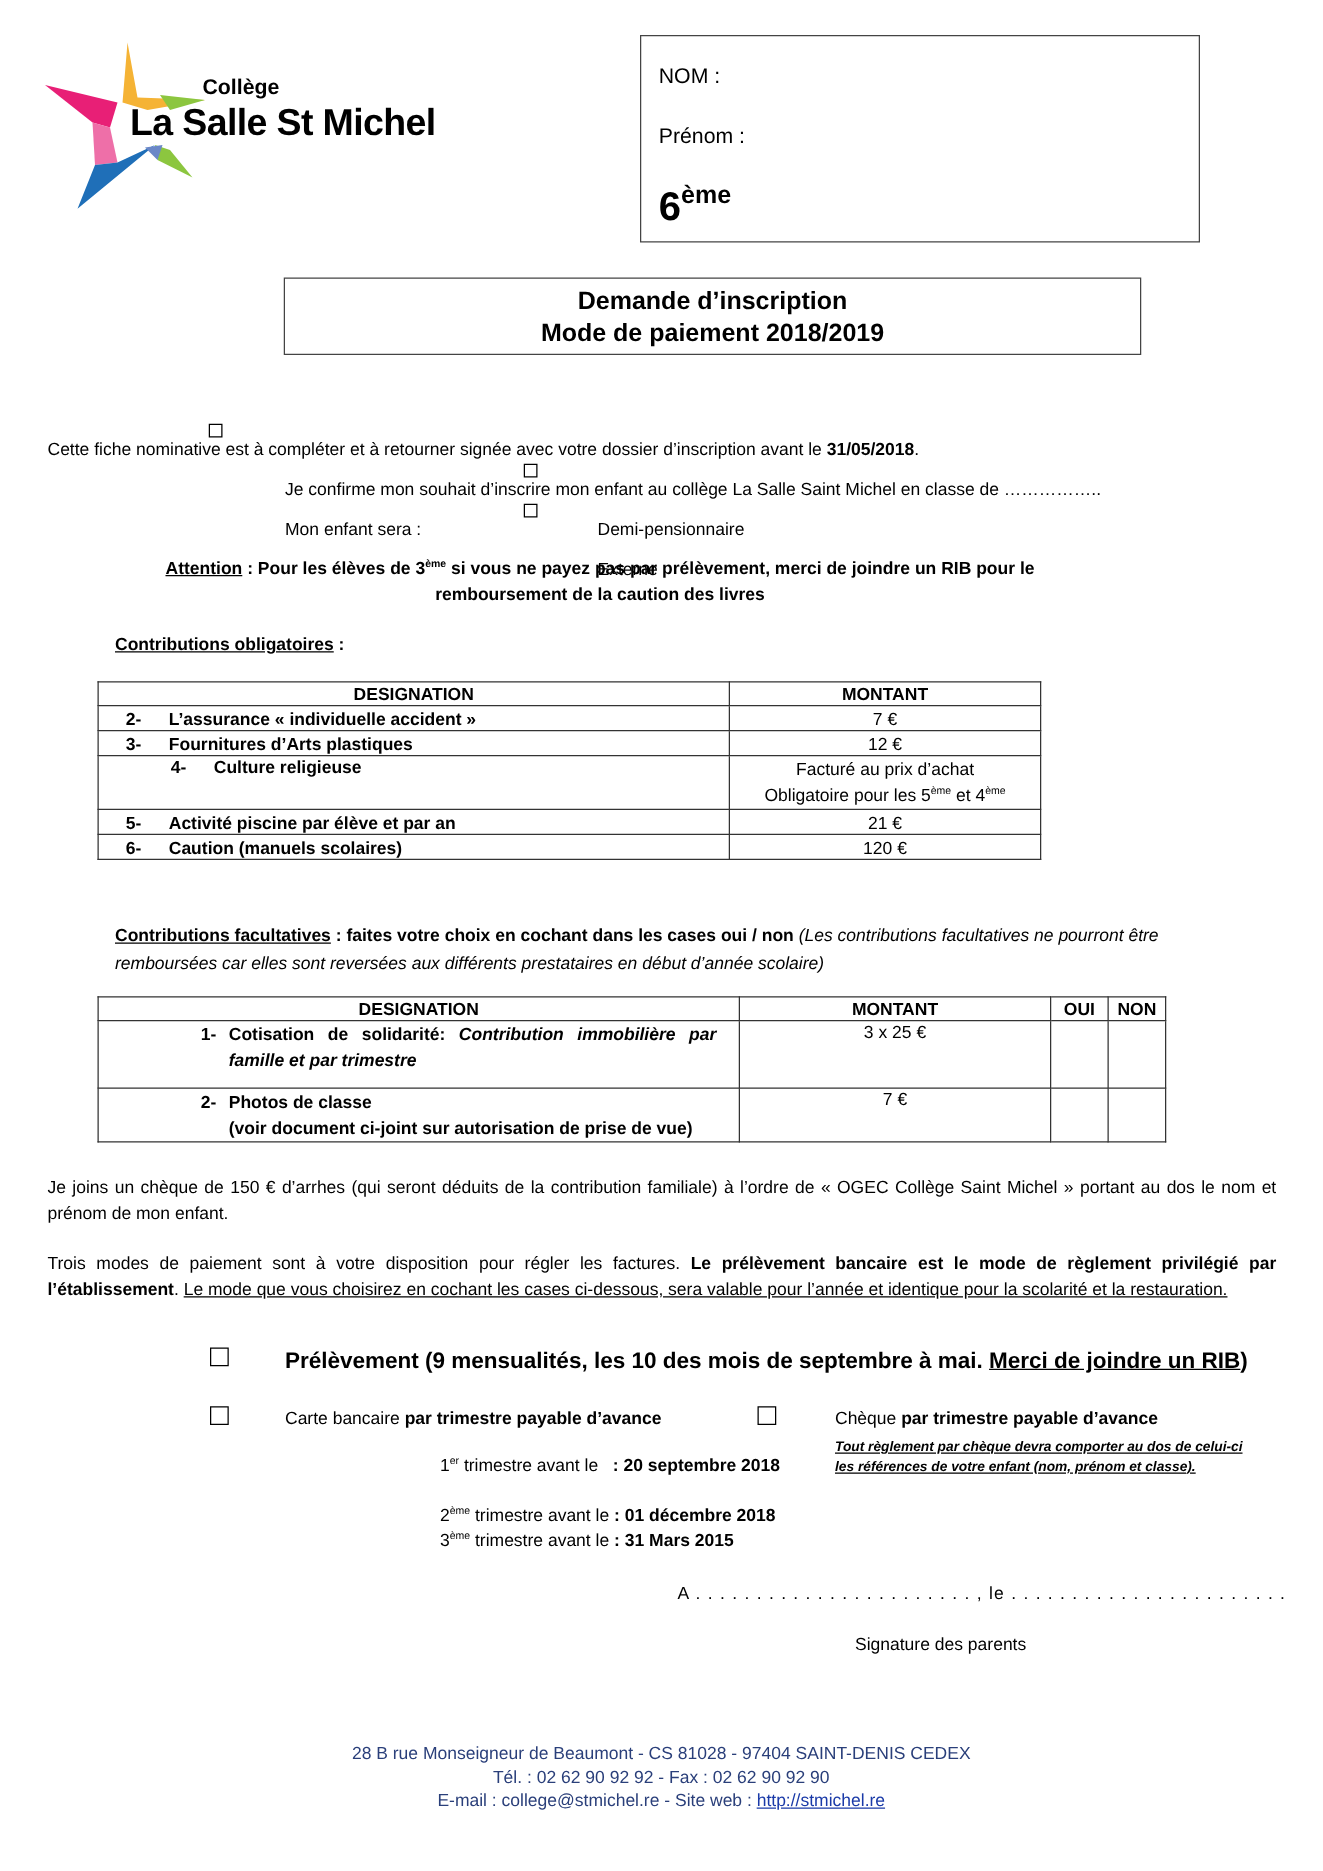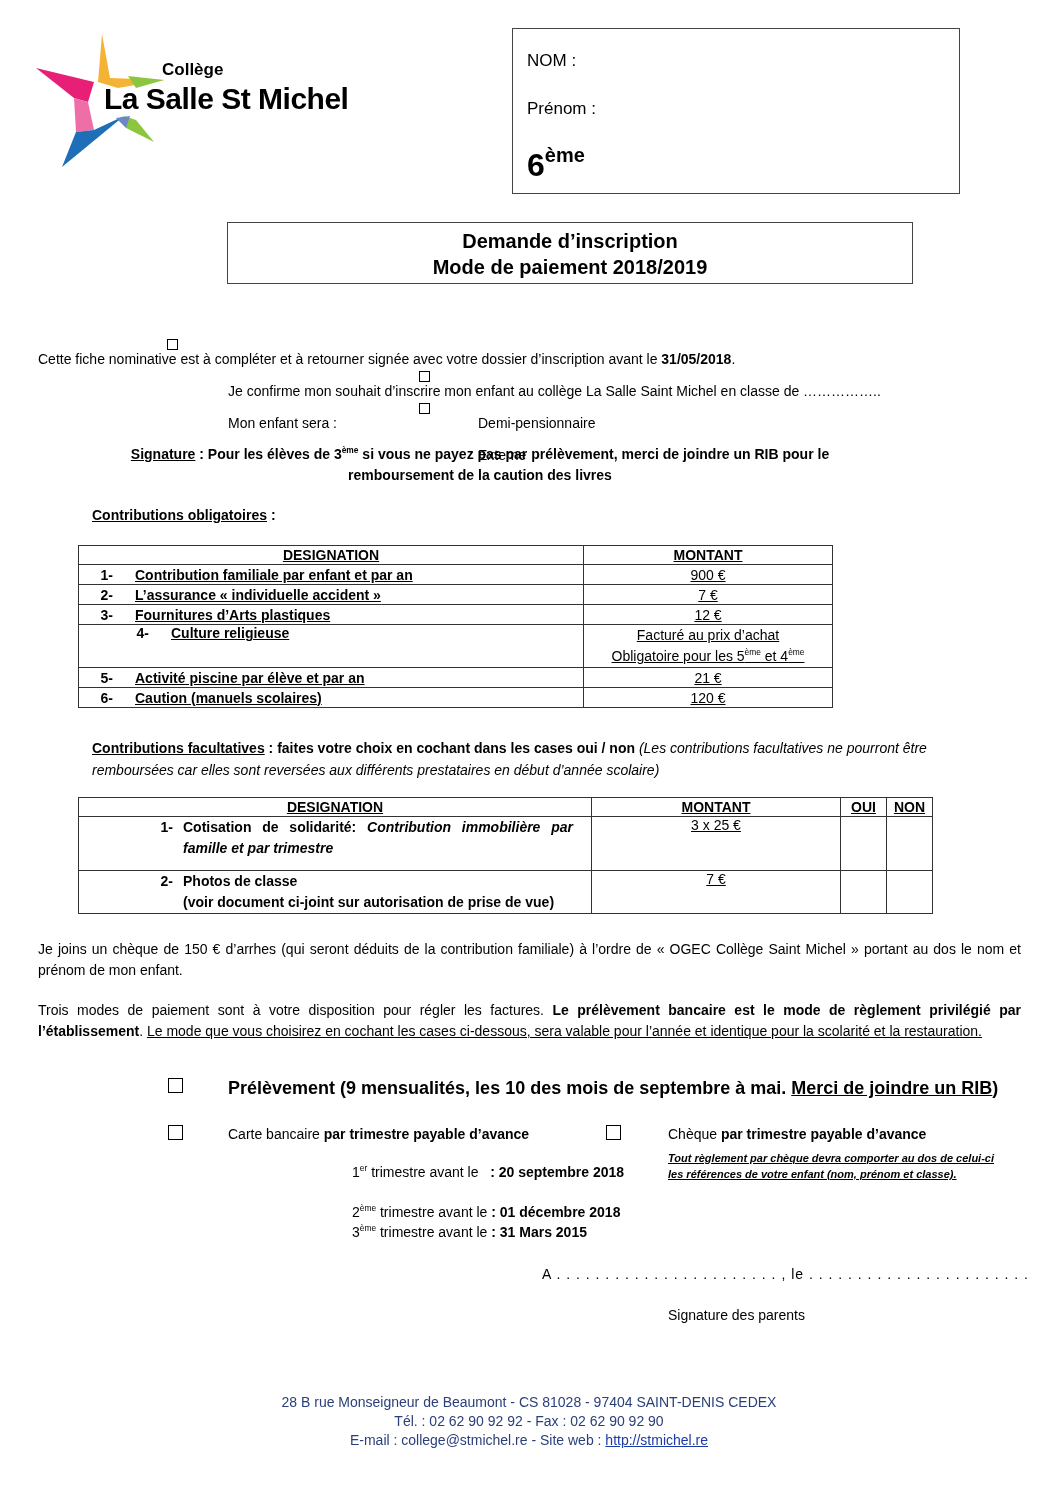--- a/index.html
+++ b/index.html
@@ -33,21 +33,21 @@
   .confirm-text { left:228px; top:337px; }
   .enfant-label { left:228px; top:369px; }
   .demi-cb { left:419px; top:371px; }
   .demi-text { left:478px; top:369px; }
   .ext-cb { left:419px; top:403px; }
   .ext-text { left:478px; top:401px; }
 
   .attention { left:80px; top:444px; width:800px; text-align:center; font-size:14px; font-weight:bold; line-height:21px; }
   .oblig-title { left:92px; top:507px; font-size:14px; font-weight:bold; }
 
-  table.grid { border-collapse:collapse; position:absolute; font-size:14px;text-decoration:underline; }
+  table.grid { border-collapse:collapse; position:absolute; font-size:14px; }
   table.grid td, table.grid th { border:1px solid #333; padding:0 4px; }
   table.grid th { font-weight:bold; text-align:center; height:18px; }
   #tbl1 { left:78px; top:545px; width:755px; }
   #tbl1 td.d { font-weight:bold; height:19px; }
   #tbl1 td.m { text-align:center; width:240px; }
   .num { display:inline-block; width:52px; text-align:right; padding-right:22px; box-sizing:border-box; }
 
   .facult { left:92px; top:737px; width:900px; font-size:14px; line-height:22px; }
   #tbl2 { left:78px; top:797px; width:855px; }
   #tbl2 td.d { font-weight:bold; vertical-align:top; line-height:21px; }
@@ -62,21 +62,21 @@
   .prel-cb { left:168px; top:1078px; }
   .prel-text { left:228px; top:1078px; font-size:18px; font-weight:bold; }
   .cb-cb { left:168px; top:1125px; }
   .cb-text { left:228px; top:1126px; font-size:14px; }
   .chq-cb { left:606px; top:1125px; }
   .chq-text { left:668px; top:1126px; font-size:14px; }
   .chq-note { left:668px; top:1150px; font-size:11px; font-weight:bold; font-style:italic; line-height:16px; }
 
   .trim { left:352px; font-size:14px; }
   .lieu { left:542px; top:1266px; font-size:14px; letter-spacing:1px; }
-  .sign { left:668px; top:1307px; font-size:14px; }
+  .sign { left:684px; top:1307px; font-size:14px; }
 
   .footer { left:0; top:1393px; width:1058px; text-align:center; color:#2a3f7a; font-size:14px; line-height:19px; }
   .footer a { color:#1a3aa8; text-decoration:underline; }
 </style>
 </head>
 <body>
 
 <svg id="logo" class="abs" viewBox="0 0 310 140" width="310" height="140" style="left:36px;top:32px;">
   <polygon points="66,2 74,46 128,48 82,56 62,50" fill="#f5b335"></polygon>
   <polygon points="92,44 128,48 100,56" fill="#8cc63f"></polygon>
@@ -104,35 +104,31 @@
 
 <span class="abs cb confirm-cb"></span>
 <div class="abs body13 confirm-text">Je confirme mon souhait d’inscrire mon enfant au collège La Salle Saint Michel en classe de ……………..</div>
 <div class="abs body13 enfant-label">Mon enfant sera :</div>
 <span class="abs cb demi-cb"></span>
 <div class="abs body13 demi-text">Demi-pensionnaire</div>
 <span class="abs cb ext-cb"></span>
 <div class="abs body13 ext-text">Externe</div>
 
 <div class="abs attention">
-  <div><u>Signature</u><span> : Pour les élèves de 3</span><sup>ème</sup><span> si vous ne payez pas par prélèvement, merci de joindre un RIB pour le</span></div>
+  <div><u>Attention</u><span> : Pour les élèves de 3</span><sup>ème</sup><span> si vous ne payez pas par prélèvement, merci de joindre un RIB pour le</span></div>
   <div>remboursement de la caution des livres</div>
 </div>
 
 <div class="abs oblig-title"><u>Contributions obligatoires</u><span> :</span></div>
 
 <table id="tbl1" class="grid">
   <tbody>
       <tr>
     <th>DESIGNATION</th>
     <th>MONTANT</th>
-  </tr>
-  <tr>
-    <td class="d"><span class="num">1-</span><span>Contribution familiale par enfant et par an</span></td>
-    <td class="m">900 €</td>
   </tr>
   <tr>
     <td class="d"><span class="num">2-</span><span>L’assurance « individuelle accident »</span></td>
     <td class="m">7 €</td>
   </tr>
   <tr>
     <td class="d"><span class="num">3-</span><span>Fournitures d’Arts plastiques</span></td>
     <td class="m">12 €</td>
   </tr>
   <tr>

